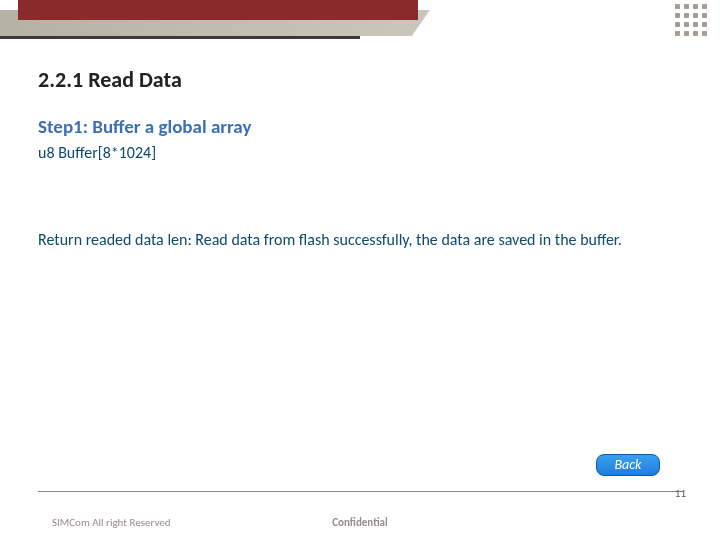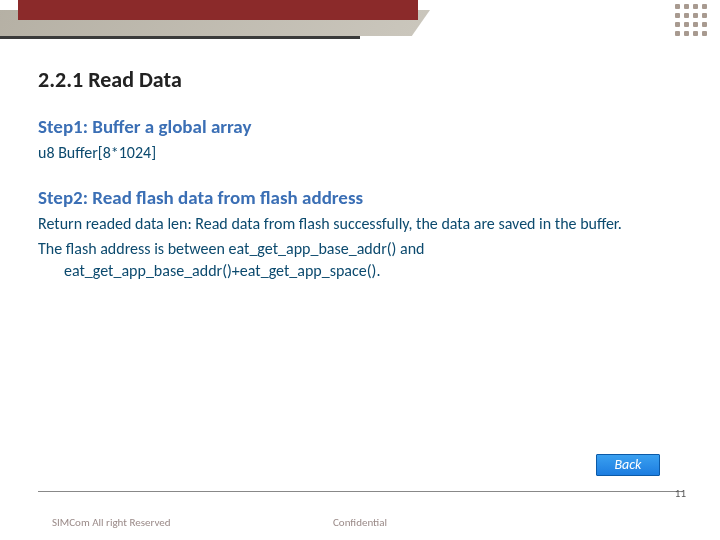--- a/index.html
+++ b/index.html
@@ -83,31 +83,32 @@
   }
   .body-text {
     font-size: 16px;
     color: #0c4a6e;
     line-height: 1.35;
     margin-bottom: 4px;
   }
   .indent {
     padding-left: 26px;
     text-indent: -26px;
+    margin-top: 43px;
   }
   .gap { height: 18px; }
   .back-btn {
     position: absolute;
     right: 60px;
     bottom: 64px;
     width: 64px;
     height: 22px;
     background: linear-gradient(#3aa0f0, #1d7de0);
     border: 1px solid #0b5aa8;
-    border-radius: 1px;
+    border-radius: 8px;
     color: #fff;
     font-style: italic;
     font-size: 14px;
     text-align: center;
     line-height: 20px;
     cursor: pointer;
     font-family: Calibri, Arial, sans-serif;
   }
   .footer-rule {
     position: absolute;
@@ -118,21 +119,21 @@
   }
   .footer {
     position: absolute;
     bottom: 24px;
     left: 0;
     width: 100%;
     font-size: 11px;
     color: #9a8a88;
   }
   .footer-left { position: absolute; left: 52px; text-align: center; }
-  .footer-center { position: absolute; left: 50%; transform: translateX(-50%); }
+  .footer-center { position: absolute; left: 50%; transform: translateX(-50%); font-weight: bold; }
   .footer-pagenum {
     position: absolute;
     right: 34px;
     bottom: 40px;
     font-size: 11px;
     color: #555;
     margin-top: 40px;
   }
 </style>
 </head>
@@ -163,23 +164,21 @@
 </div>
 
 <div class="content">
   <div class="section-title">2.2.1 Read Data</div>
 
   <div class="step-head">Step1: Buffer a global array</div>
   <div class="body-text">u8 Buffer[8*1024]</div>
 
   <div class="gap"></div>
 
-  <div class="step-head">Step2: Read flash data from flash address</div>
   <div class="body-text indent">Return readed data len: Read data from flash successfully,  the data are saved in the buffer.</div>
-  <div class="body-text indent">The flash address is between eat_get_app_base_addr() and eat_get_app_base_addr()+eat_get_app_space().</div>
 </div>
 
 <button class="back-btn">Back</button>
 
 <div class="footer-rule"></div>
 <div class="footer-pagenum">11</div>
 <div class="footer">
   <span class="footer-left">SIMCom All right Reserved</span>
   <span class="footer-center">Confidential</span>
 </div>

